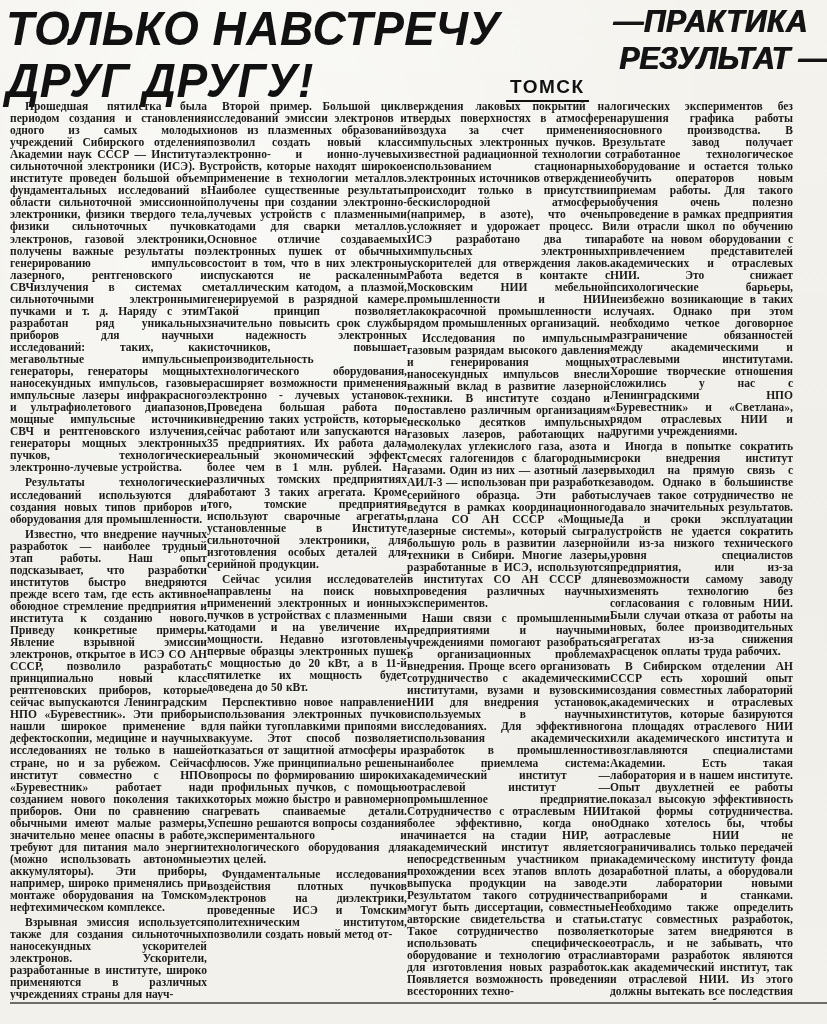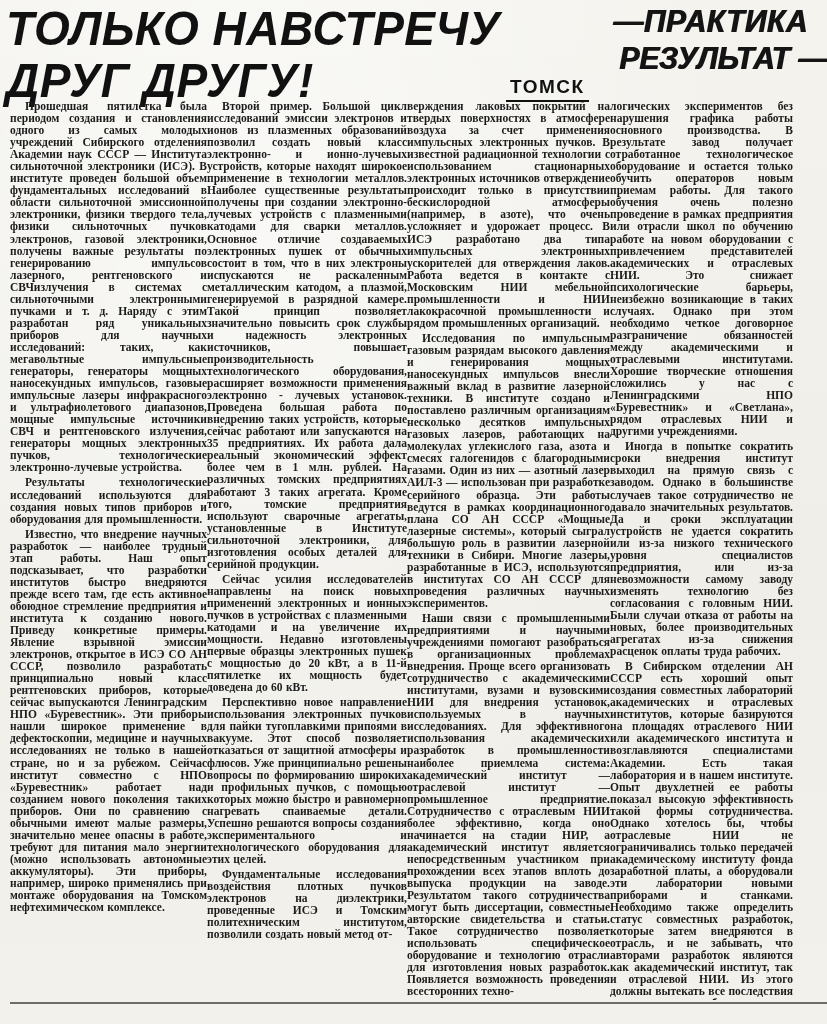--- a/index.html
+++ b/index.html
@@ -122,25 +122,26 @@
       <span class="r-line r3">РЕЗУЛЬТАТ —</span>
     </div>
   </div>
 
   <div class="body-zone">
 
     <div class="col col-1">
       <p>Прошедшая пятилетка была периодом создания и становления одного из самых молодых учреждений Сибирского отделения Академии наук СССР — Института сильноточной электроники (ИСЭ). В институте проведен большой объем фундаментальных исследований в области сильноточной эмиссионной электроники, физики твердого тела, физики сильноточных пучков электронов, газовой электроники, получены важные результаты по генерированию импульсов лазерного, рентгеновского и СВЧизлучения в системах с сильноточными электронными пучками и т. д. Наряду с этим разработан ряд уникальных приборов для научных исследований: таких, как мегавольтные импульсные генераторы, генераторы мощных наносекундных импульсов, газовые импульсные лазеры инфракрасного и ультрафиолетового диапазонов, мощные импульсные источники СВЧ и рентгеновского излучения, генераторы мощных электронных пучков, технологические электронно-лучевые устройства.</p>
       <p>Результаты технологические исследований используются для создания новых типов приборов и оборудования для промышленности.</p>
       <p>Известно, что внедрение научных разработок — наиболее трудный этап работы. Наш опыт подсказывает, что разработки институтов быстро внедряются прежде всего там, где есть активное обоюдное стремление предприятия и института к созданию нового. Приведу конкретные примеры. Явление взрывной эмиссии электронов, открытое в ИСЭ СО АН СССР, позволило разработать принципиально новый класс рентгеновских приборов, которые сейчас выпускаются Ленинградским НПО «Буревестник». Эти приборы нашли широкое применение в дефектоскопии, медицине и научных исследованиях не только в нашей стране, но и за рубежом. Сейчас институт совместно с НПО «Буревестник» работает над созданием нового поколения таких приборов. Они по сравнению с обычными имеют малые размеры, значительно менее опасны в работе, требуют для питания мало энергии (можно использовать автономные аккумуляторы). Эти приборы, например, широко применялись при монтаже оборудования на Томском нефтехимическом комплексе.</p>
+      <p>Взрывная эмиссия используется также для создания сильноточных наносекундных ускорителей электронов. Ускорители, разработанные в институте, широко применяются в различных учреждениях страны для науч-</p>
     </div>
 
     <div class="col col-2">
       <p>Второй пример. Большой цикл исследований эмиссии электронов и ионов из плазменных образований позволил создать новый класс электронно- и ионно-лучевых устройств, которые находят широкое применение в технологии металлов. Наиболее существенные результаты получены при создании электронно-лучевых устройств с плазменными катодами для сварки металлов. Основное отличие создаваемых электронных пушек от обычных состоит в том, что в них электроны испускаются не раскаленным металлическим катодом, а плазмой, генерируемой в разрядной камере. Такой принцип позволяет значительно повысить срок службы и надежность электронных источников, повышает производительность технологического оборудования, расширяет возможности применения электронно - лучевых установок. Проведена большая работа по внедрению таких устройств, которые сейчас работают или запускаются на 35 предприятиях. Их работа дала реальный экономический эффект более чем в 1 млн. рублей. На различных томских предприятиях работают 3 таких агрегата. Кроме того, томские предприятия используют сварочные агрегаты, установленные в Институте сильноточной электроники, для изготовления особых деталей для серийной продукции.</p>
-      <p>Сейчас усилия исследователей направлены на поиск новых применений электронных и ионных пучков в устройствах с плазменными катодами и на увеличение их мощности. Недавно изготовлены первые образцы электронных пушек с мощностью до 20 кВт, а в 11-й пятилетке их мощность будет доведена до 60 кВт.</p>
+      <p>Сейчас усилия исследователей направлены на поиск новых применений электронных и ионных пучков в устройствах с плазменными катодами и на увеличение их мощности. Недавно изготовлены первые образцы электронных пушек с мощностью до 20 кВт, а в 11-й пятилетке их мощность будет доведена до 50 кВт.</p>
       <p>Перспективно новое направление использования электронных пучков для пайки тугоплавкими припоями в вакууме. Этот способ позволяет отказаться от защитной атмосферы и флюсов. Уже принципиально решены вопросы по формированию широких и профильных пучков, с помощью которых можно быстро и равномерно нагревать спаиваемые детали. Успешно решаются вопросы создания экспериментального и технологического оборудования для этих целей.</p>
       <p>Фундаментальные исследования воздействия плотных пучков электронов на диэлектрики, проведенные ИСЭ и Томским политехническим институтом, позволили создать новый метод от-</p>
     </div>
 
     <div class="col col-3">
       <p class="noindent">верждения лаковых покрытий на твердых поверхностях в атмосфере воздуха за счет применения импульсных электронных пучков. В известной радиационной технологии с использованием стационарных электронных источников отверждение происходит только в присутствии бескислородной атмосферы (например, в азоте), что очень усложняет и удорожает процесс. В ИСЭ разработано два типа импульсных электронных ускорителей для отверждения лаков. Работа ведется в контакте с Московским НИИ мебельной промышленности и НИИ лакокрасочной промышленности и рядом промышленных организаций.</p>
       <p>Исследования по импульсным газовым разрядам высокого давления и генерирования мощных наносекундных импульсов внесли важный вклад в развитие лазерной техники. В институте создано и поставлено различным организациям несколько десятков импульсных газовых лазеров, работающих на молекулах углекислого газа, азота и смесях галогенидов с благородными газами. Один из них — азотный лазер АИЛ-3 — использован при разработке серийного образца. Эти работы ведутся в рамках координационного плана СО АН СССР «Мощные лазерные системы», который сыграл большую роль в развитии лазерной техники в Сибири. Многие лазеры, разработанные в ИСЭ, используются в институтах СО АН СССР для проведения различных научных экспериментов.</p>
       <p>Наши связи с промышленными предприятиями и научными учреждениями помогают разобраться в организационных проблемах внедрения. Проще всего организовать сотрудничество с академическими институтами, вузами и вузовскими НИИ для внедрения установок, используемых в научных исследованиях. Для эффективного использования академических разработок в промышленности наиболее приемлема система: академический институт — отраслевой институт — промышленное предприятие. Сотрудничество с отраслевым НИИ более эффективно, когда оно начинается на стадии НИР, а академический институт является непосредственным участником при прохождении всех этапов вплоть до выпуска продукции на заводе. Результатом такого сотрудничества могут быть диссертации, совместные авторские свидетельства и статьи. Такое сотрудничество позволяет использовать специфическое оборудование и технологию отрасли для изготовления новых разработок. Появляется возможность проведения всесторонних техно-</p>
     </div>
 

